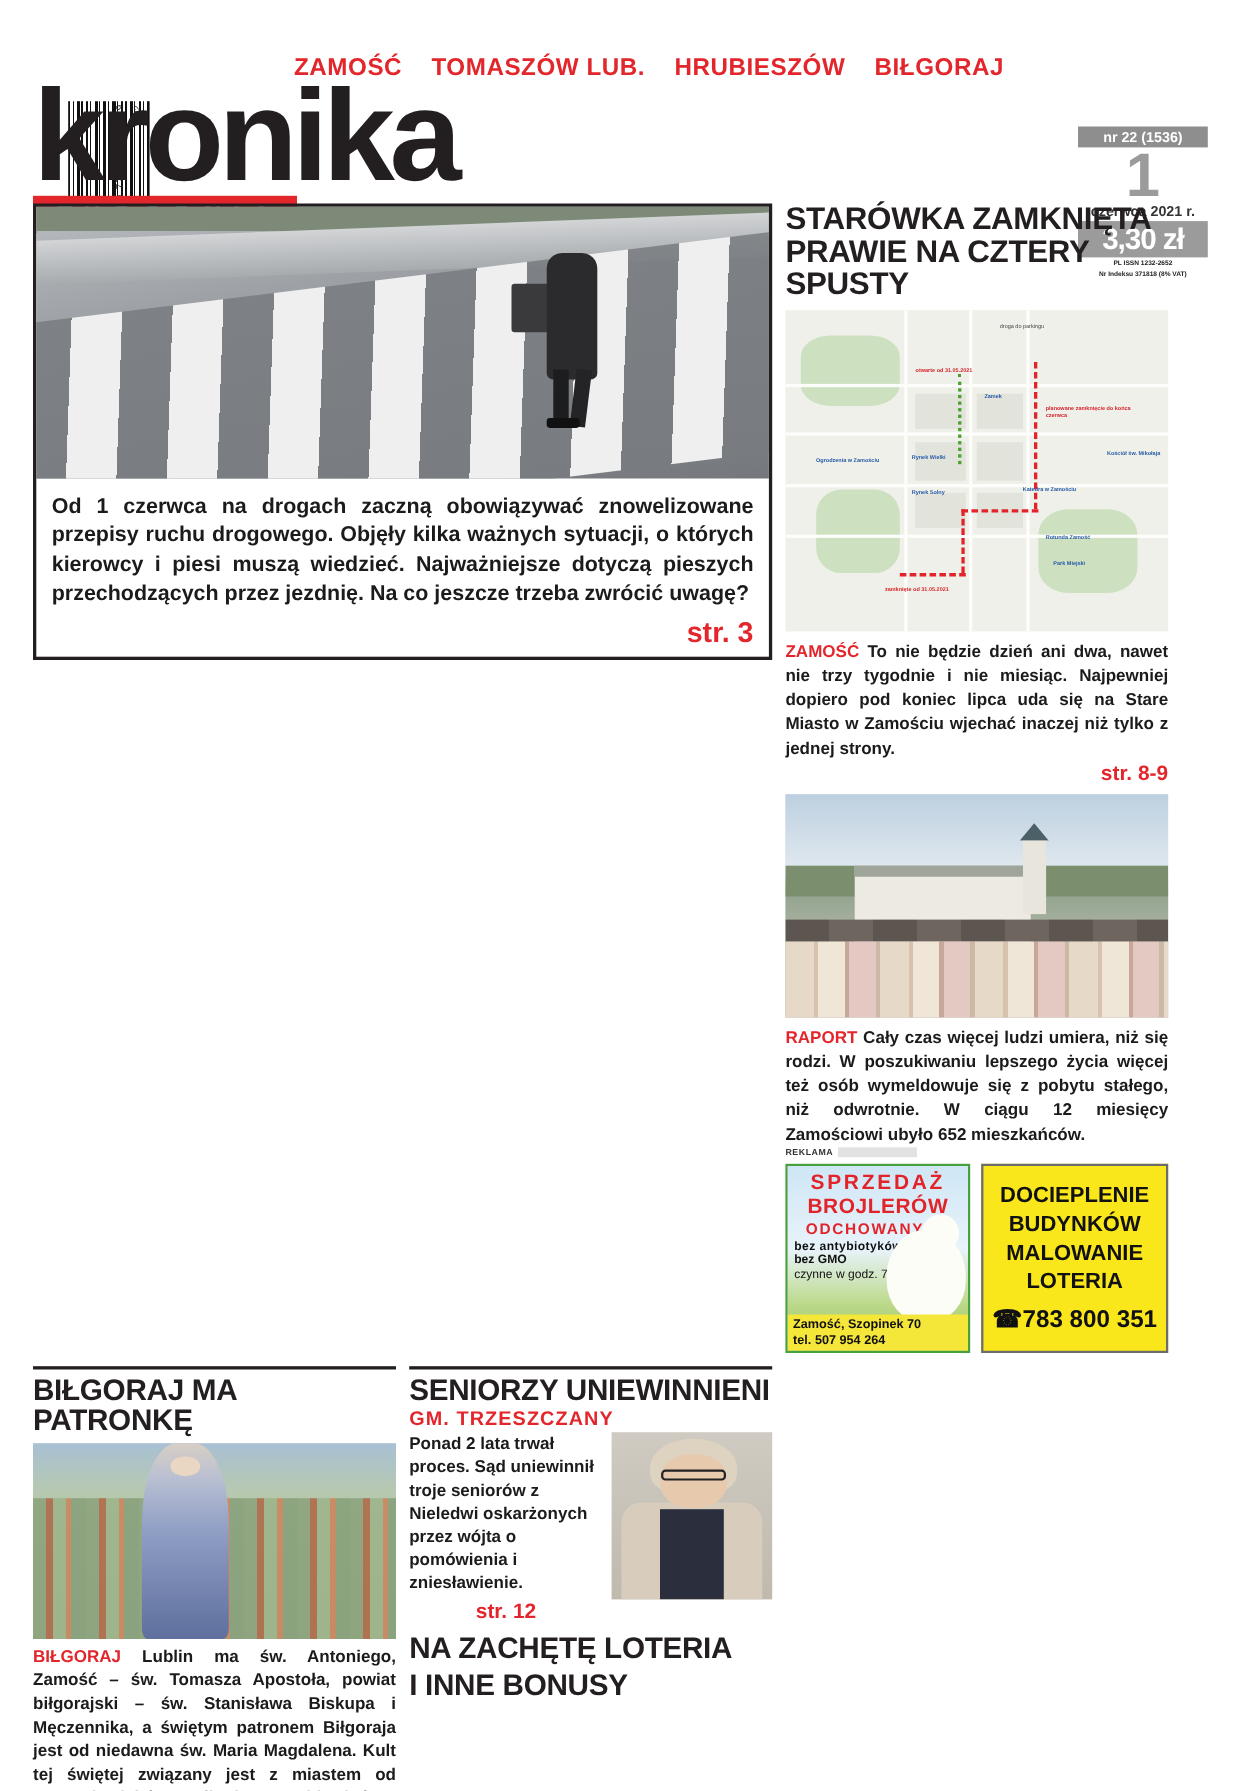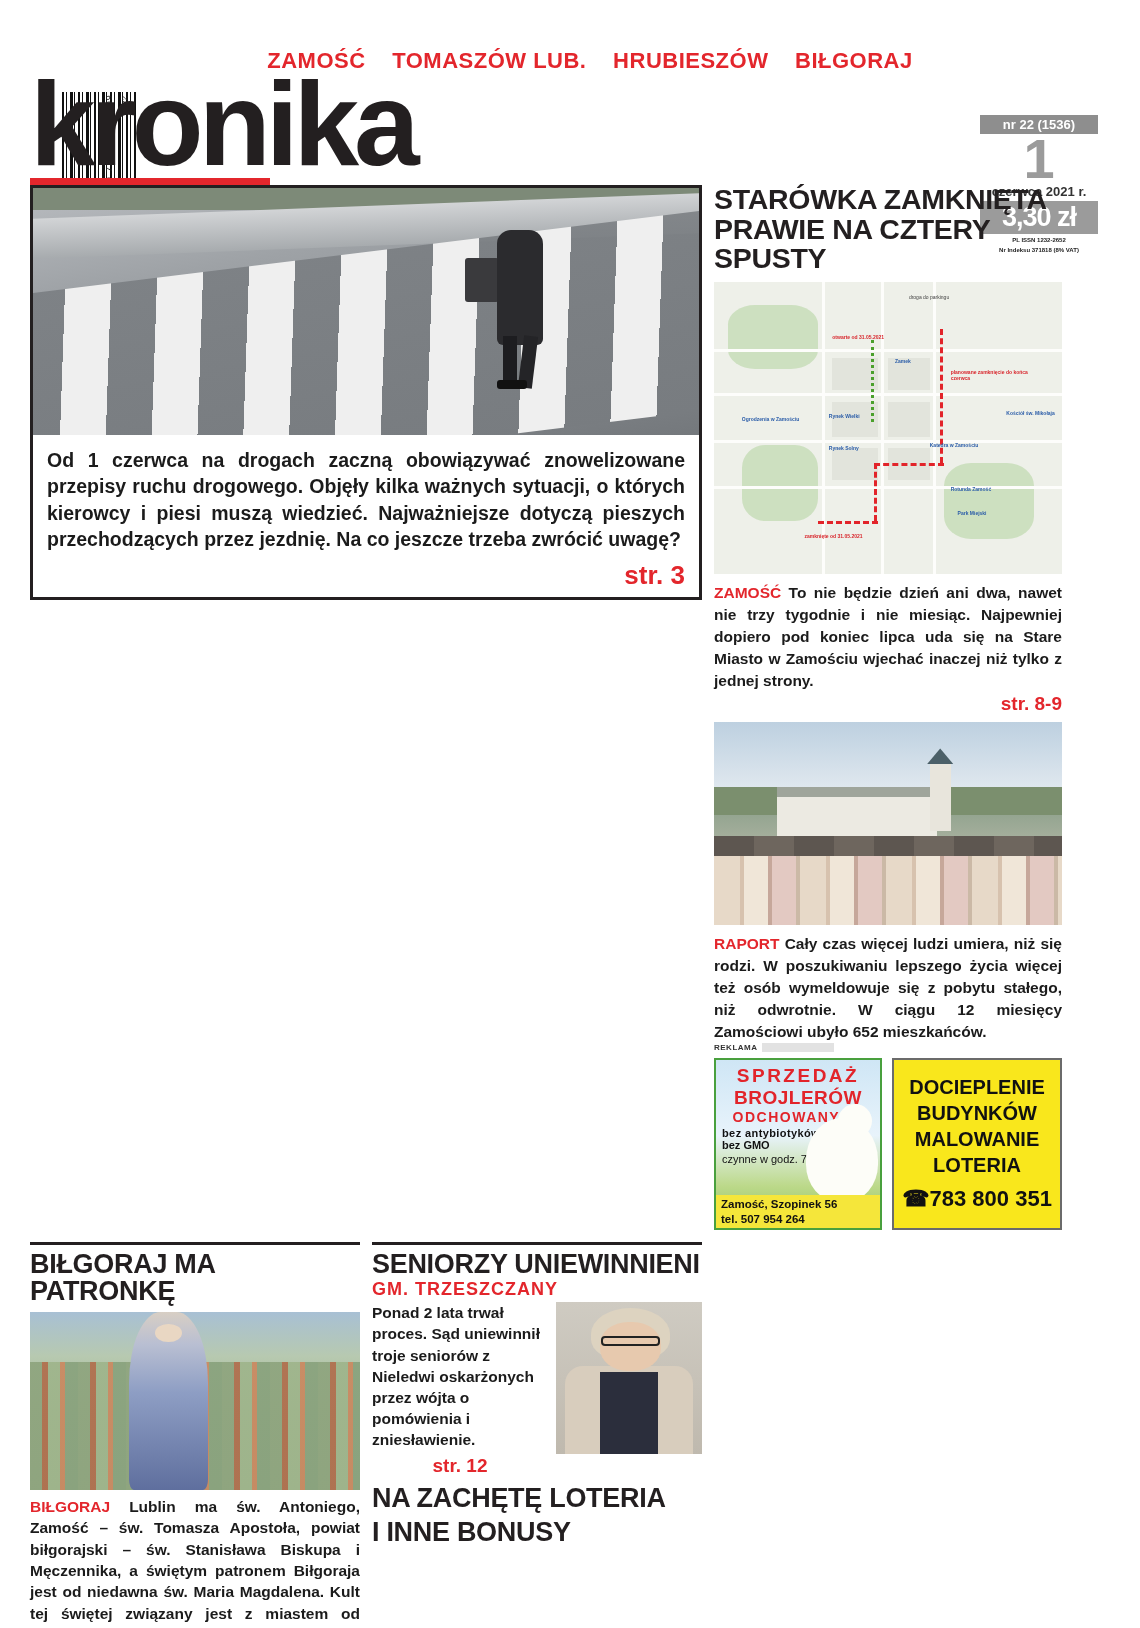--- a/index.html
+++ b/index.html
@@ -296,21 +296,21 @@
 
           <div class="ad-broj">
             <div class="chick"></div>
             <div class="t1">SPRZEDAŻ</div>
             <div class="t2">BROJLERÓW</div>
             <div class="t3">ODCHOWANYCH</div>
             <div class="t4">bez antybiotyków</div>
             <div class="t5">bez GMO</div>
             <div class="t6">czynne w godz. 7-18</div>
             <div class="foot">
-              <div>Zamość, Szopinek 56</div>
+              <div>Zamość, Szopinek 70</div>
               <div>tel. 507 954 264</div>
             </div>
           </div>
 
           <div class="ad-doc">
             <div class="l">DOCIEPLENIE</div>
             <div class="l">BUDYNKÓW</div>
             <div class="l">MALOWANIE</div>
             <div class="l">LOTERIA</div>
             <div class="phone">

